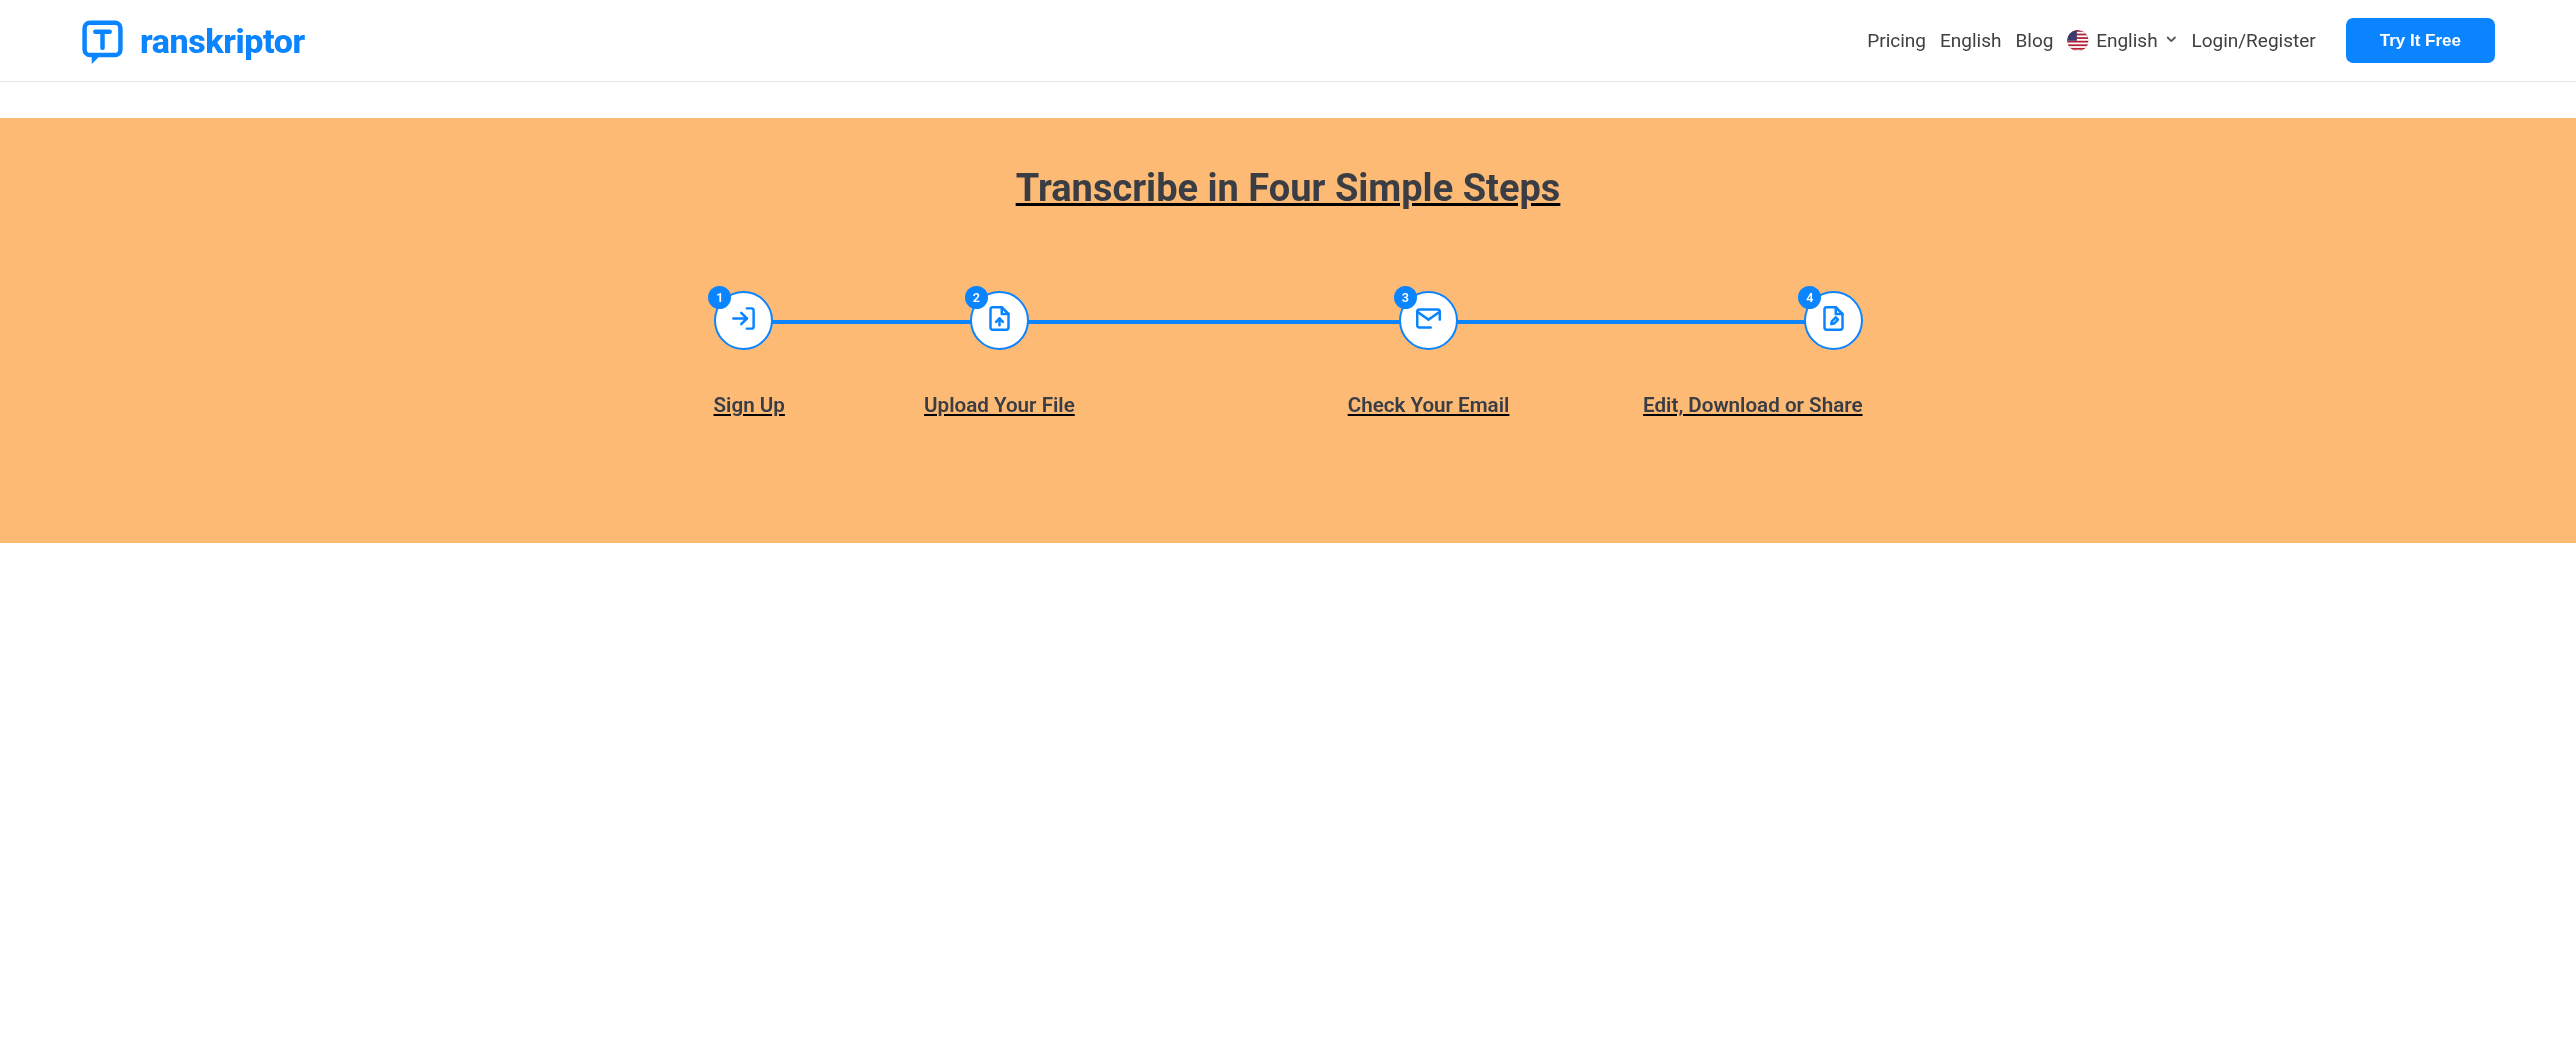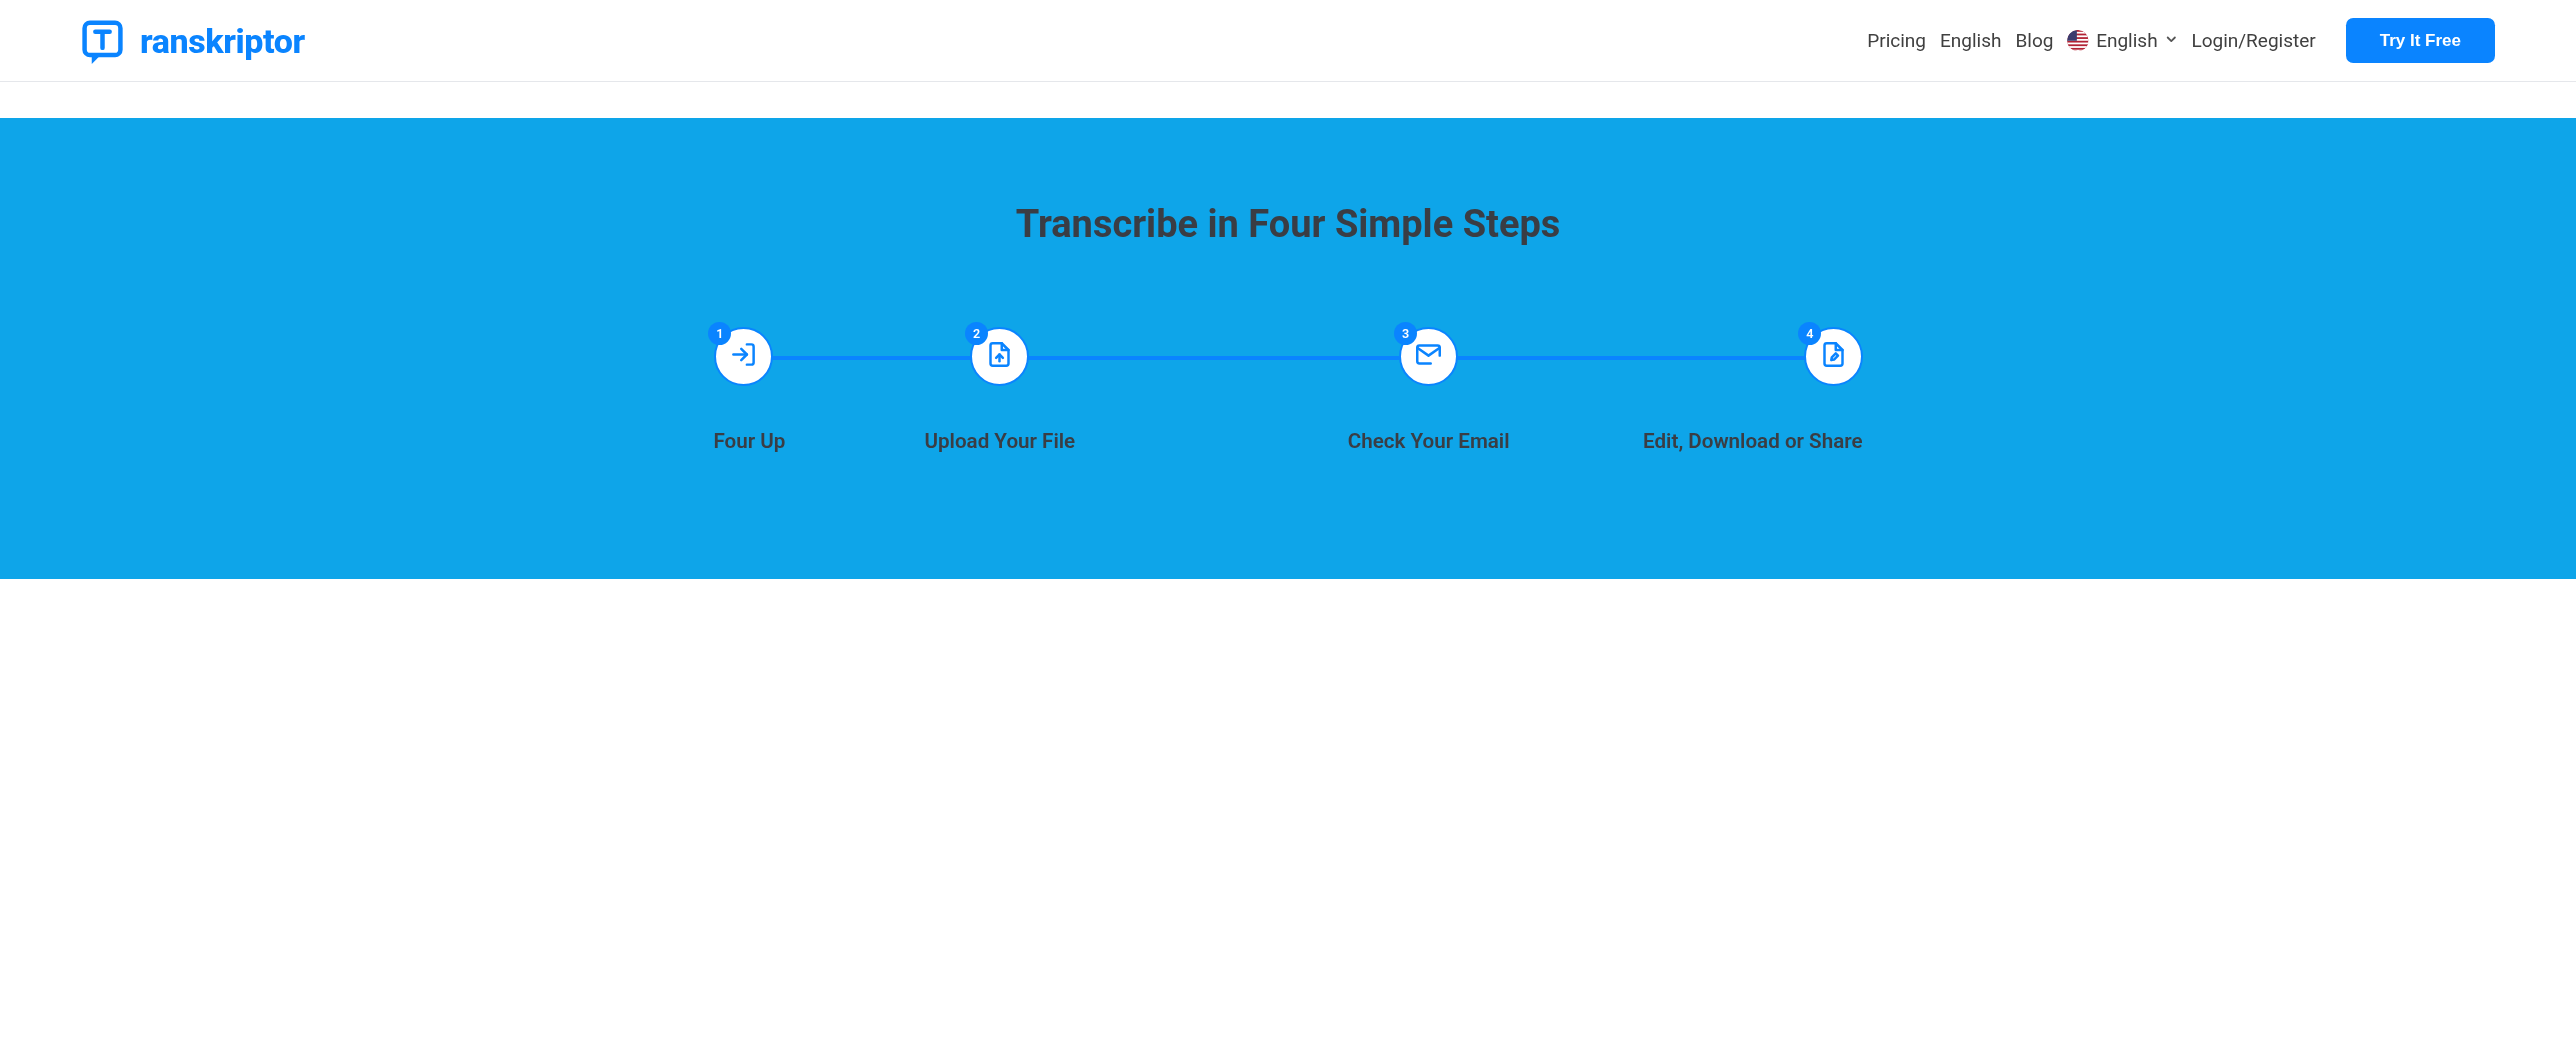--- a/index.html
+++ b/index.html
@@ -69,22 +69,23 @@
       font-weight: 600;
       border-radius: 7.2px;
       cursor: pointer;
       margin-left: 16px;
     }
     .white-gap {
       height: 36px;
       background: #fff;
     }
     .steps-section {
-      background: #0ea5e9;
-      padding: 84px 81px 126px;
+      background: #fdba74;
+      padding: 48px 81px 126px;
+      text-decoration: underline;
     }
     .section-title {
       text-align: center;
       color: #3a3d44;
       font-size: 38px;
       font-weight: 700;
       margin-bottom: 81px;
     }
     .steps-container {
       max-width: 1149px;
@@ -236,21 +237,21 @@
           <span class="step-number">1</span>
           <span class="step-icon">
             <svg width="27" height="27" viewBox="0 0 24 24" fill="none" stroke="#0a84ff" stroke-width="2.2" stroke-linecap="round" stroke-linejoin="round">
               <path d="M15 3h4a2 2 0 0 1 2 2v14a2 2 0 0 1-2 2h-4"></path>
               <polyline points="10 17 15 12 10 7"></polyline>
               <line x1="15" y1="12" x2="3" y2="12"></line>
             </svg>
           </span>
         </div>
         <div class="step-label-wrap">
-            <div class="step-label">Four Up</div>
+            <div class="step-label">Sign Up</div>
           </div>
       </div>
 
       <div class="step">
         <div class="step-circle">
           <span class="step-number">2</span>
           <span class="step-icon">
             <svg width="27" height="27" viewBox="0 0 24 24" fill="none" stroke="#0a84ff" stroke-width="2.2" stroke-linecap="round" stroke-linejoin="round">
               <path d="M14 2H6a2 2 0 0 0-2 2v16a2 2 0 0 0 2 2h12a2 2 0 0 0 2-2V8z"></path>
               <polyline points="14 2 14 8 20 8"></polyline>

